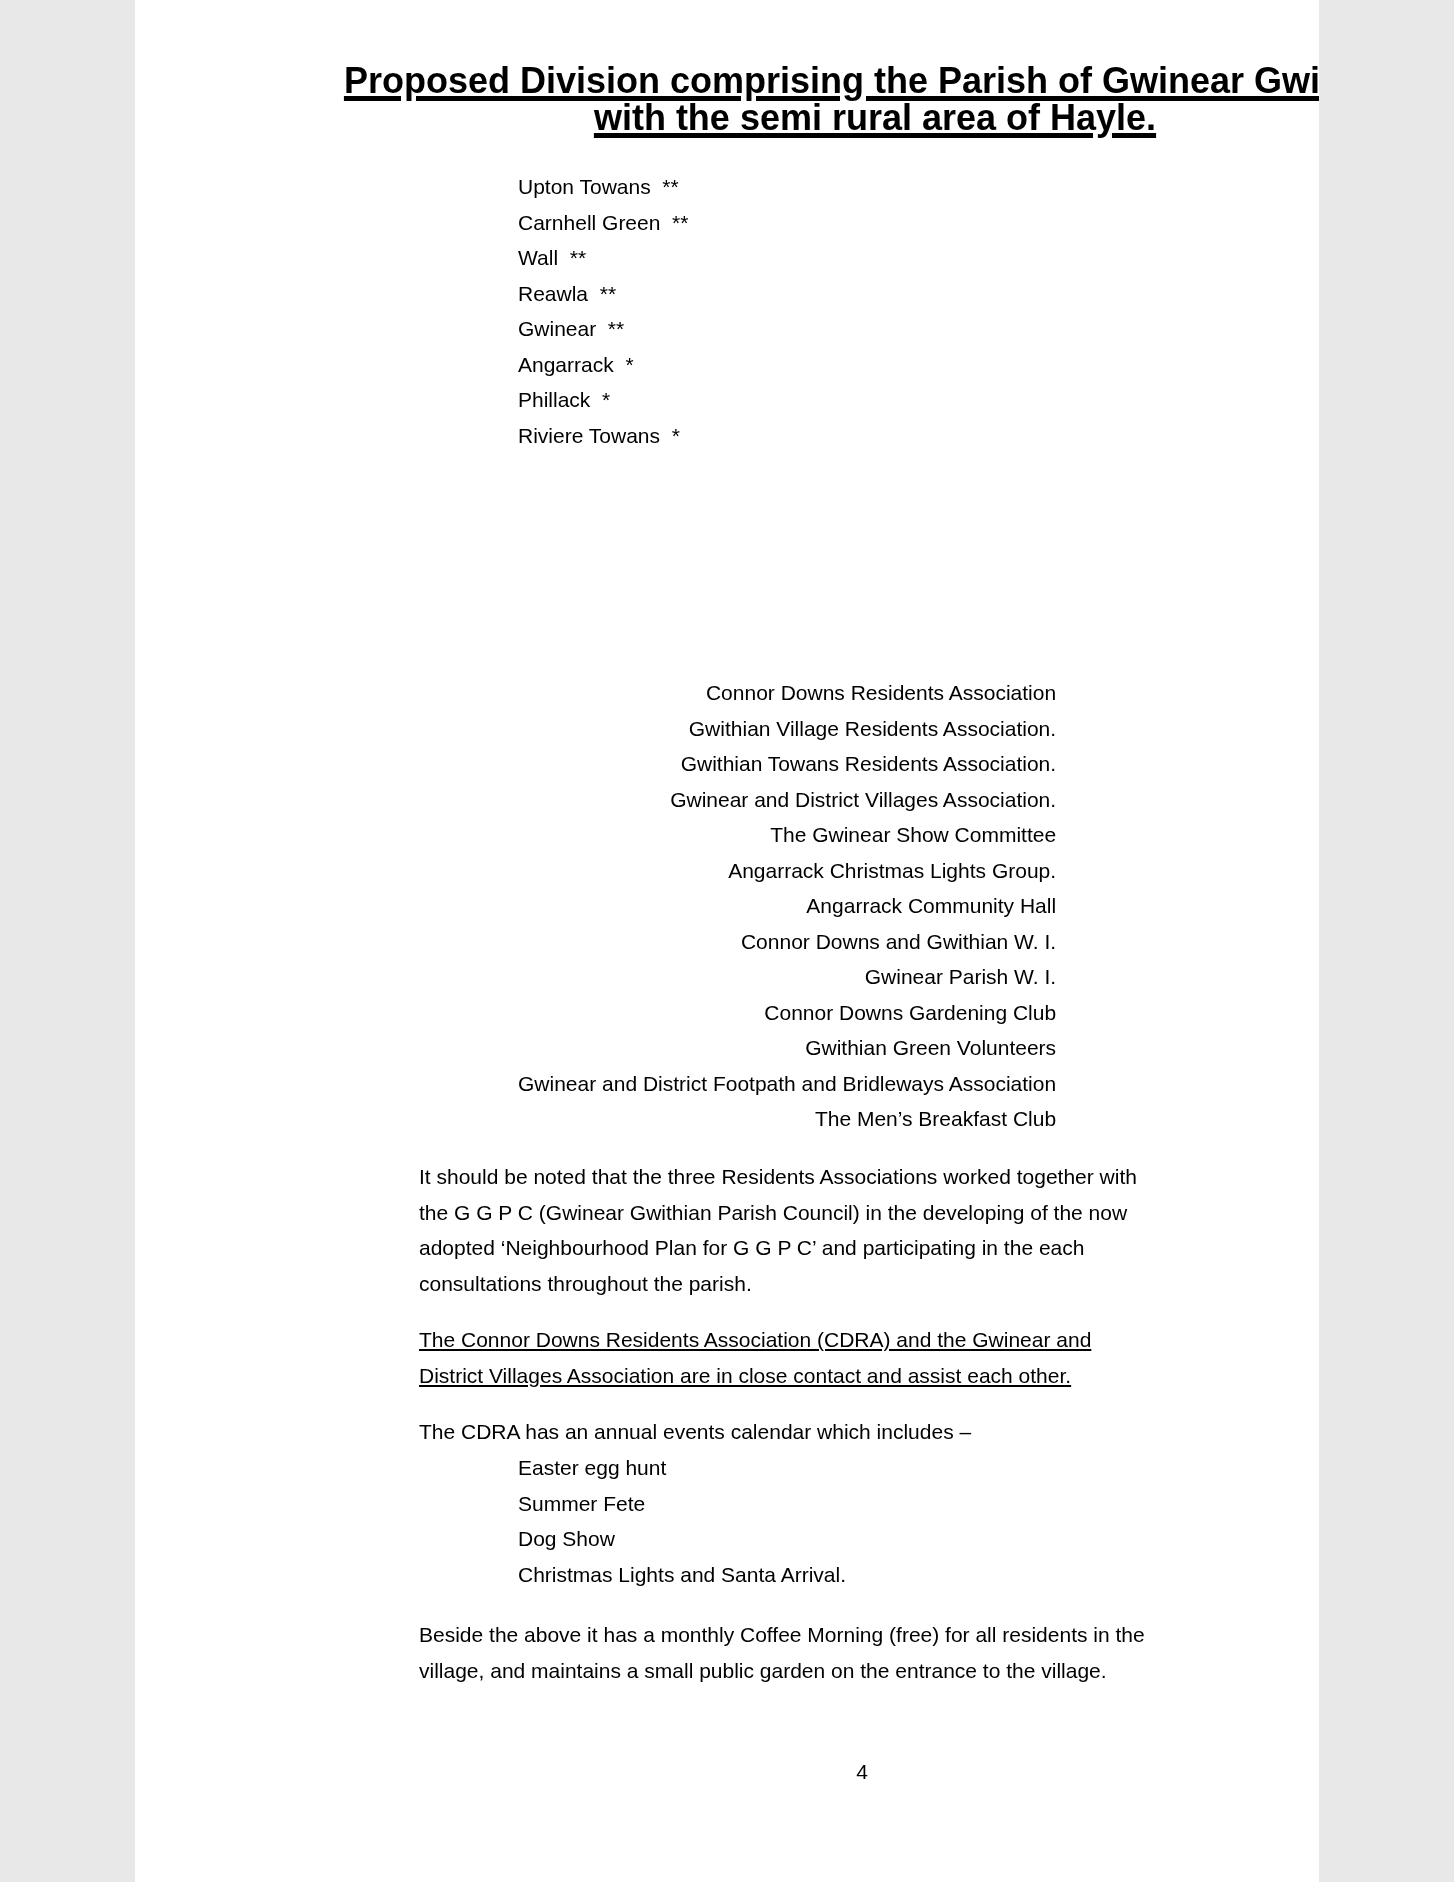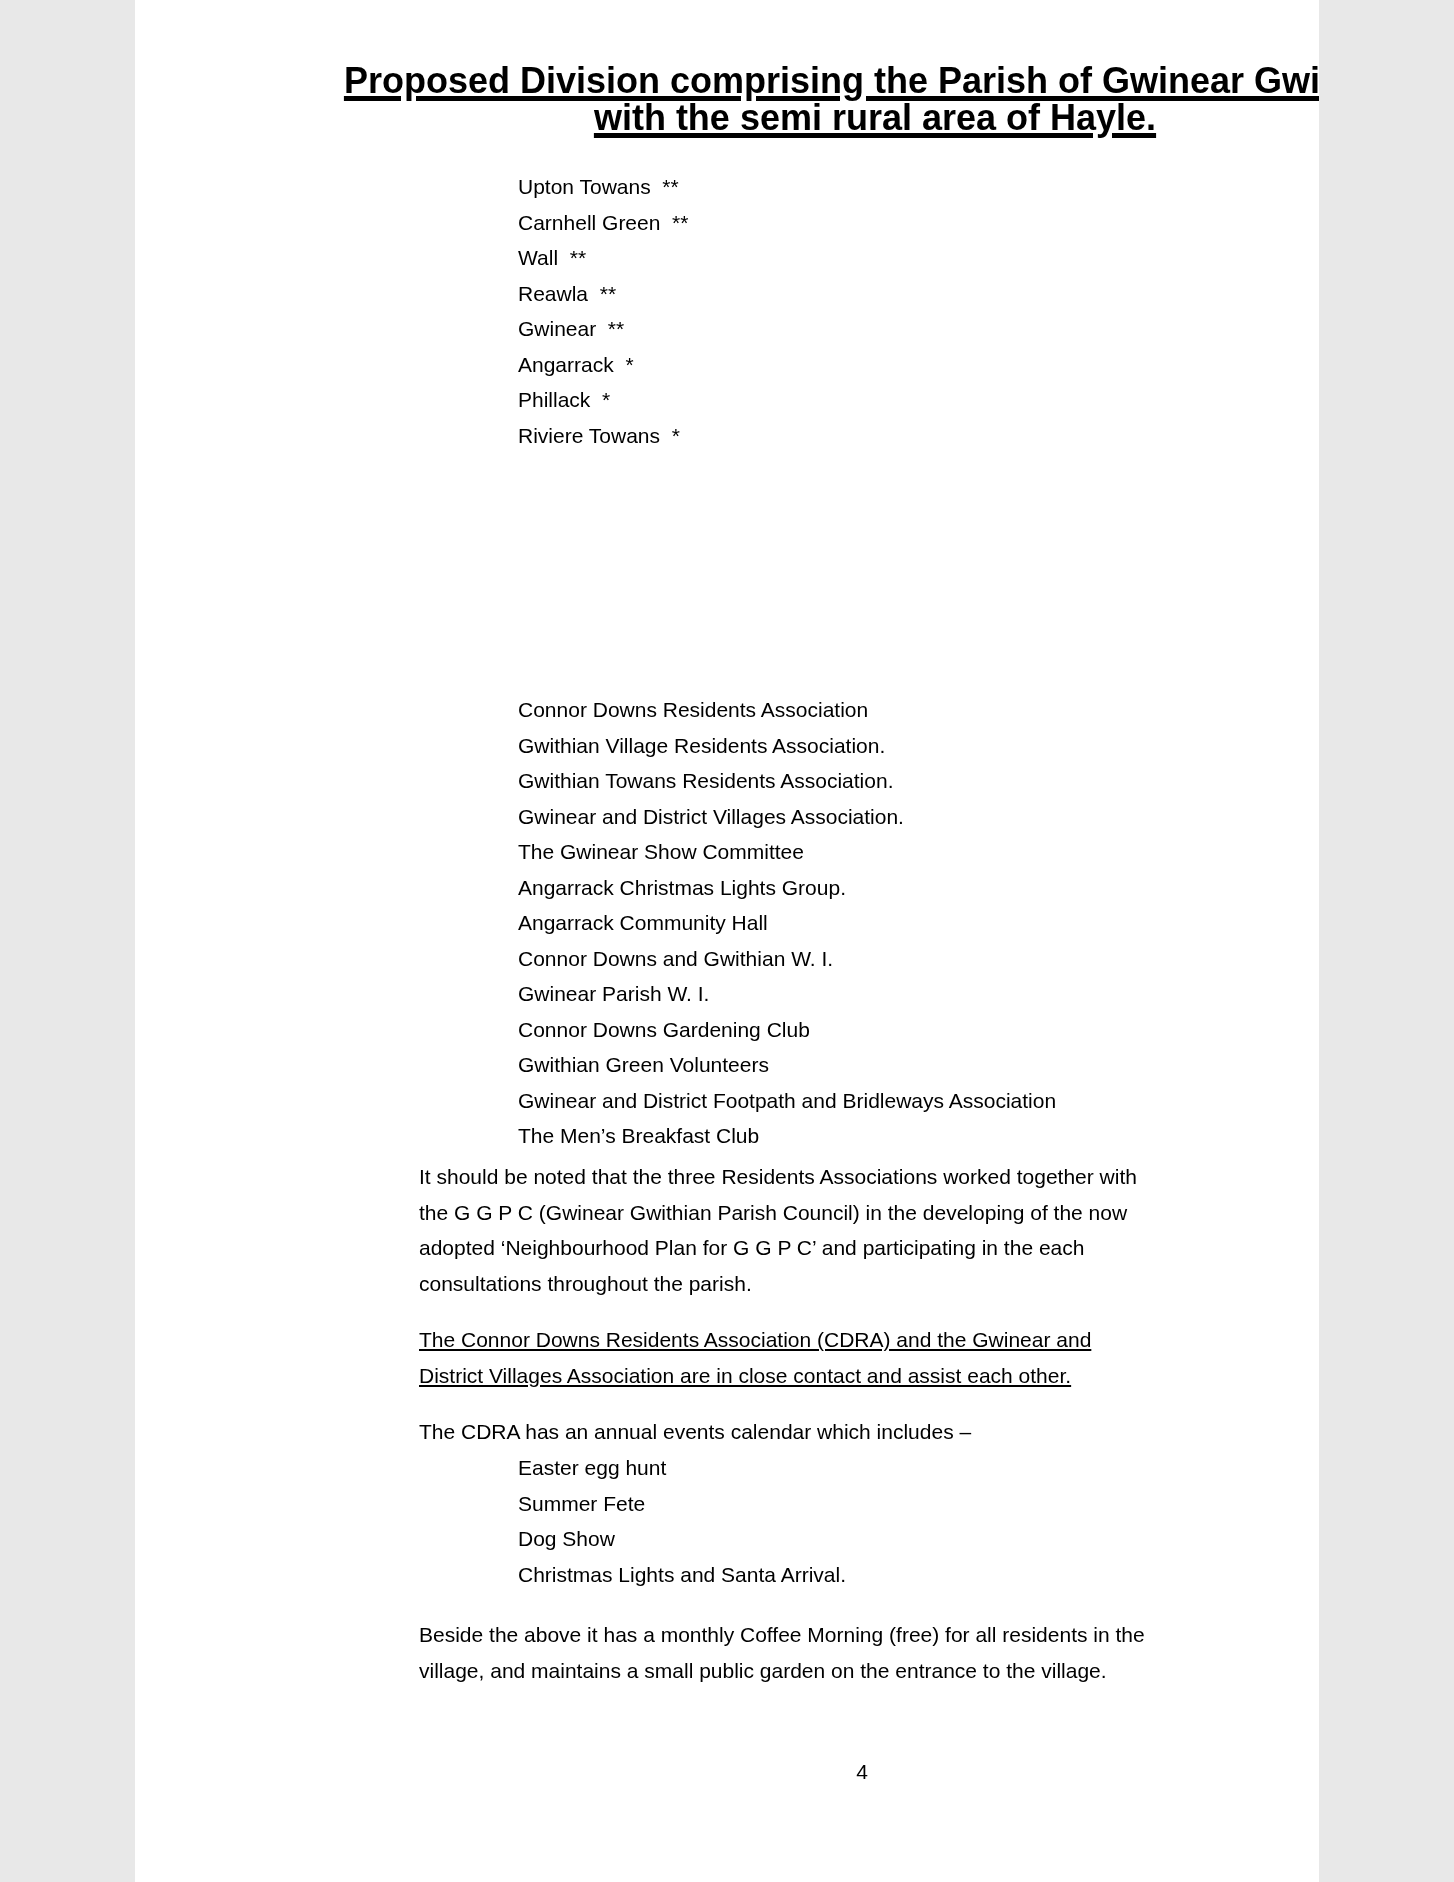--- a/index.html
+++ b/index.html
@@ -35,21 +35,21 @@
     position: absolute;
     font-size: 21px;
     line-height: 35.5px;
     white-space: pre-wrap;
   }
   .indent { left: 383px; }
   .para   { left: 284px; }
   .b-villages      { top: 169px; }
   .b-legend        { top: 482px; }
   .b-groups-intro  { top: 577px; }
-  .b-groups        { top: 692px; }
+  .b-groups        { top: 675px; text-align: right; }
   .b-noted         { top: 1159px; }
   .b-cdra          { top: 1322px; text-decoration: underline; }
   .b-events-intro  { top: 1414px; }
   .b-events        { top: 1450px; }
   .b-closing       { top: 1617px; }
   .b-pagenum {
     top: 1754px;
     left: 0;
     width: 1454px;
     text-align: center;

